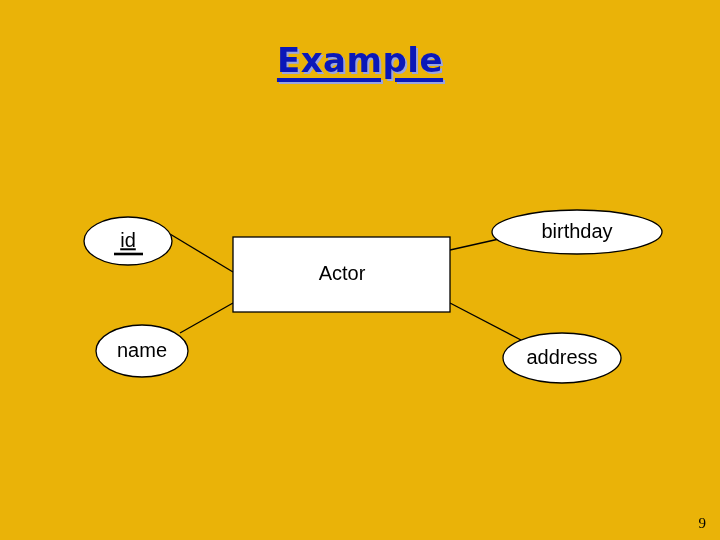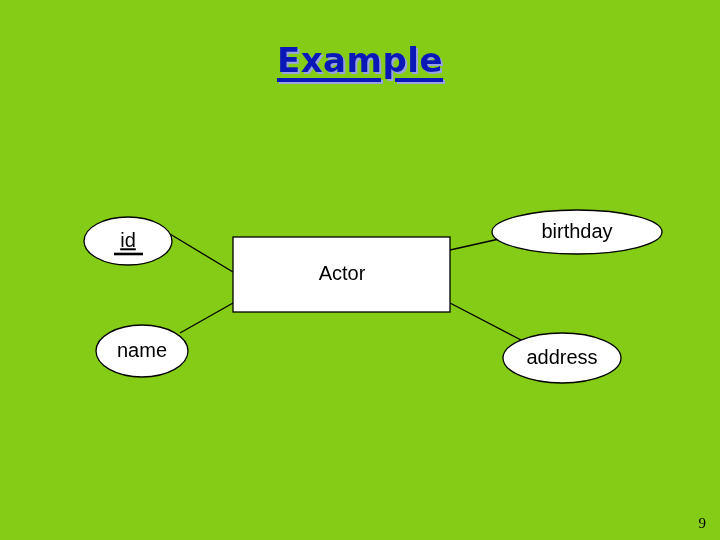--- a/index.html
+++ b/index.html
@@ -7,21 +7,21 @@
     padding: 0;
     background: #ffffff;
   }
   body {
     font-family: "Liberation Sans", sans-serif;
   }
   #slide {
     position: relative;
     width: 720px;
     height: 540px;
-    background: #84cc16;
+    background: #eab308;
     overflow: hidden;
   }
   
   #slide-title {
     position: absolute;
     left: 0;
     top: 40px;
     width: 720px;
     text-align: center;
     font-family: "DejaVu Sans", sans-serif;

